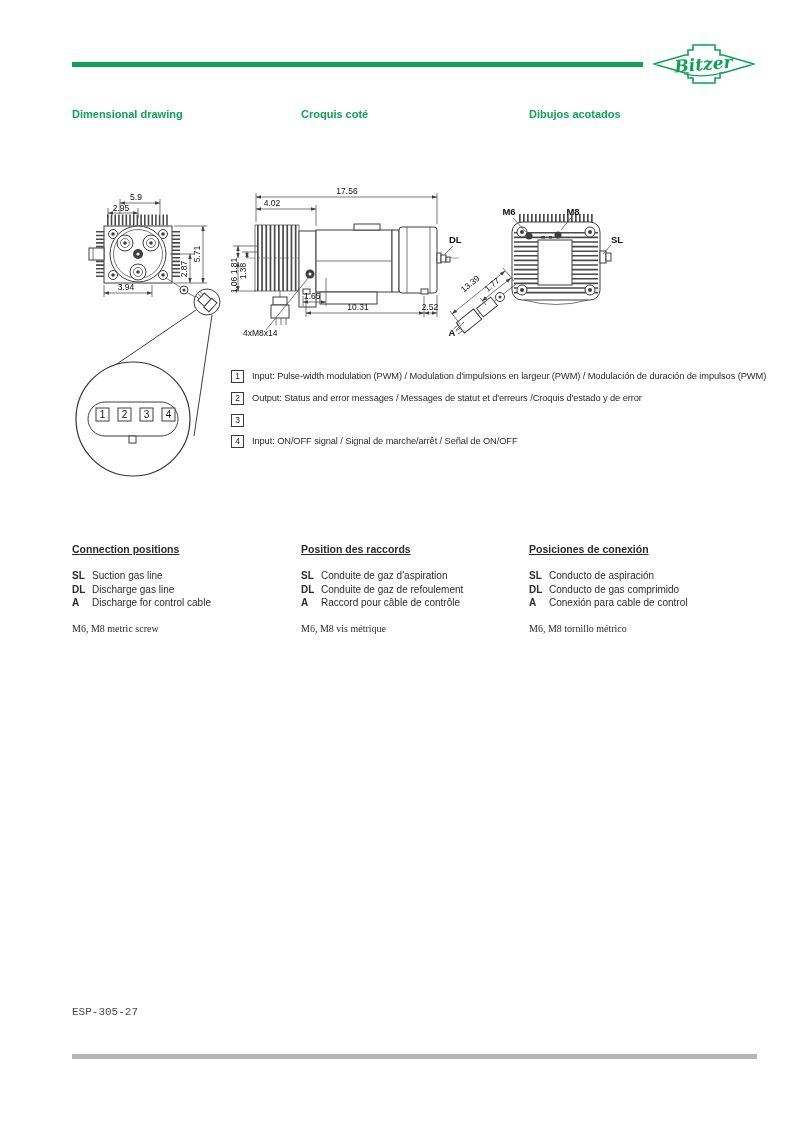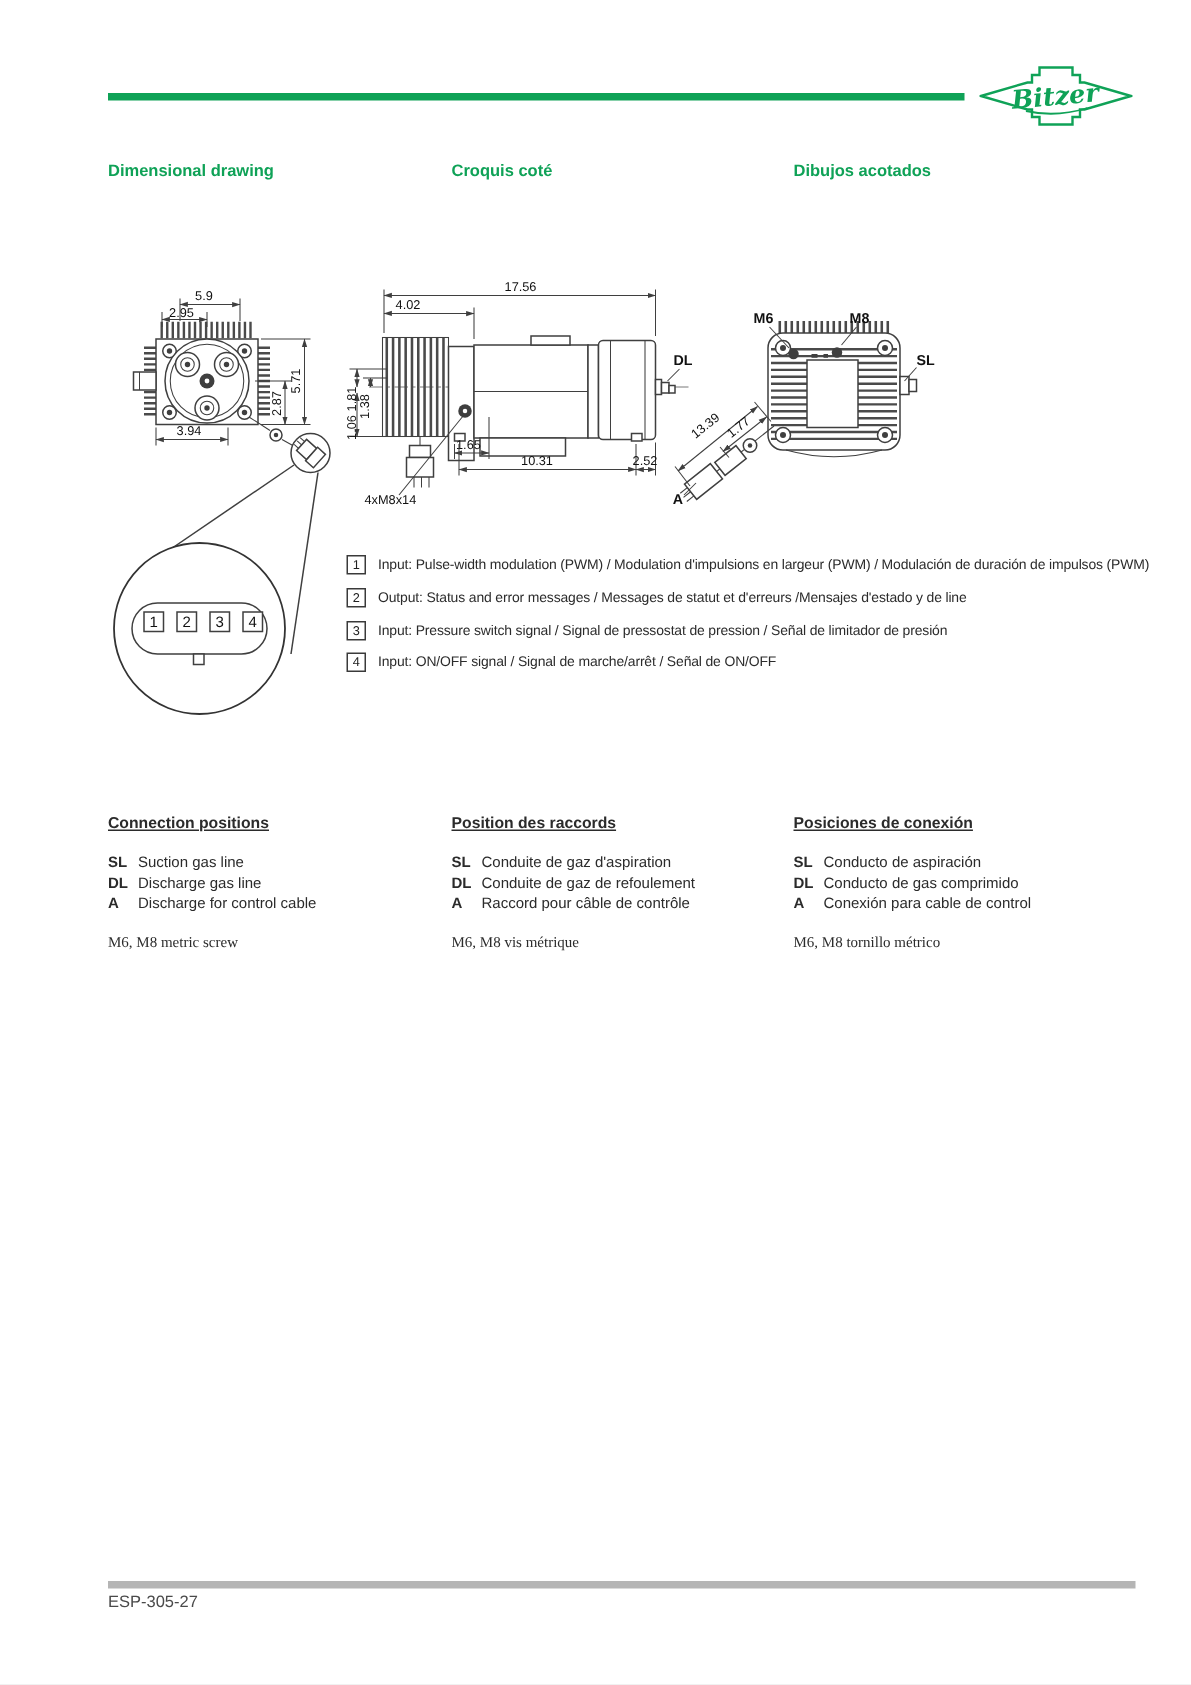--- a/index.html
+++ b/index.html
@@ -19,22 +19,22 @@
 
   
   .conn-col{position:absolute;top:543px;font-size:10px;color:#2b2b2b;}
   .conn-title{font-weight:bold;font-size:10.5px;margin-bottom:14px;text-decoration:underline;}
   .conn-item{display:flex;line-height:13.5px;}
   .conn-key{font-weight:bold;width:20px;flex:0 0 auto;}
   .conn-note{margin-top:13px;font-family:Liberation Serif, serif;}
 
   
   .footer-bar{position:absolute;left:72px;top:1054px;width:685px;height:4.5px;background:var(--footer-bar,#b5b5b5);}
-  .footer-text{position:absolute;left:72px;top:1062px;width:685px;display:flex;justify-content:flex-start;
-               font-size:11px;color:#4a4a4a;}
+  .footer-text{position:absolute;left:72px;top:1006px;width:685px;display:flex;justify-content:flex-start;
+               font-size:11px;color:#4a4a4a;font-family:Liberation Mono, monospace;}
 
   
   .ln{stroke:#3f3f3f;stroke-width:1;fill:none;}
   .th{stroke:#3f3f3f;stroke-width:0.7;fill:none;}
   .cl{stroke:#6a6a6a;stroke-width:0.6;stroke-dasharray:9 3 2 3;fill:none;}
   .dim{stroke:#3f3f3f;stroke-width:0.7;fill:none;marker-start:url(#ar);marker-end:url(#ar);}
   .fin{stroke:#4a4a4a;fill:none;}
   .wh{fill:#ffffff;stroke:#3f3f3f;stroke-width:1;}
   .dk{fill:#3f3f3f;stroke:none;}
   text.d{font:8.5px "Liberation Sans",sans-serif;fill:#111;}
@@ -265,25 +265,24 @@
     </g>
   </svg>
 
   <div class="legend">
     <div class="legend-row">
       <span class="lg-box">1</span>
       <span class="lg-text">Input: Pulse-width modulation (PWM) / Modulation d'impulsions en largeur (PWM) / Modulación de duración de impulsos (PWM)</span>
     </div>
     <div class="legend-row">
       <span class="lg-box">2</span>
-      <span class="lg-text">Output: Status and error messages / Messages de statut et d'erreurs /Mensajes d'estado y de line</span>
+      <span class="lg-text">Output: Status and error messages / Messages de statut et d'erreurs /Croquis d'estado y de error</span>
     </div>
     <div class="legend-row">
       <span class="lg-box">3</span>
-      <span class="lg-text">Input: Pressure switch signal / Signal de pressostat de pression / Señal de limitador de presión</span>
     </div>
     <div class="legend-row">
       <span class="lg-box">4</span>
       <span class="lg-text">Input: ON/OFF signal / Signal de marche/arrêt / Señal de ON/OFF</span>
     </div>
   </div>
 
   <div class="conn-col" style="left:72px;width:220px">
     <div class="conn-title">Connection positions</div>
     <div class="conn-item">

